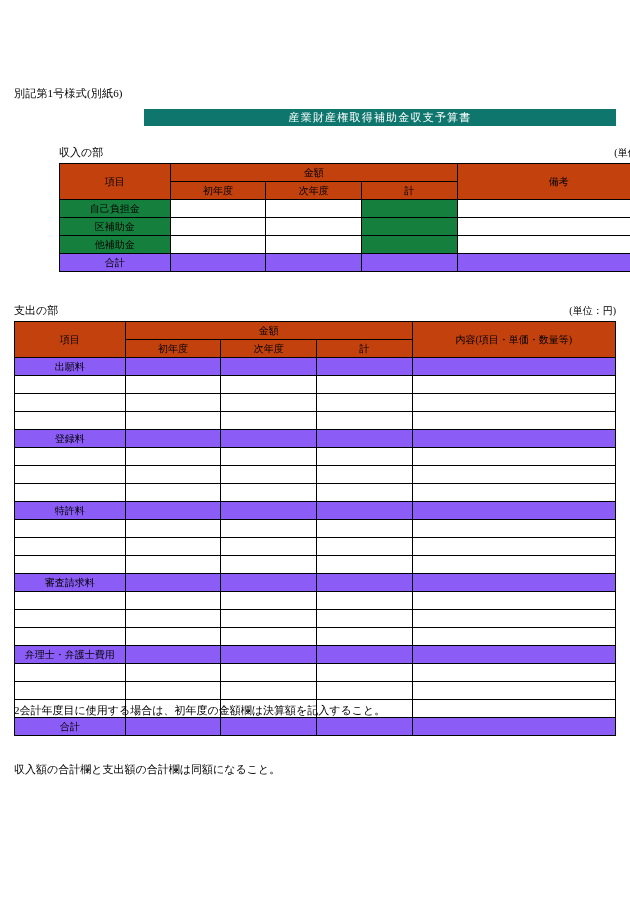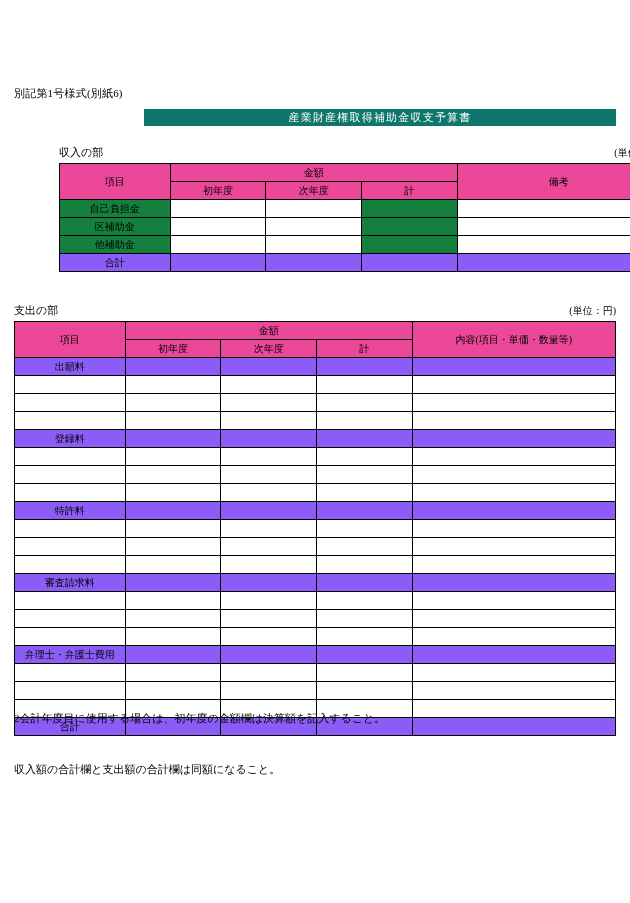--- a/index.html
+++ b/index.html
@@ -68,21 +68,21 @@
     border: 1px solid #000000;
     padding: 0;
     height: 17px;
     text-align: center;
     vertical-align: middle;
     font-weight: normal;
     font-size: 10px;
     line-height: 1.1;
   }
   .hdr {
-    background: #ec4899;
+    background: #c2410c;
     font-family: Liberation Serif, serif;
   }
   .rowlabel {
     text-align: center;
     font-size: 10px;
   }
   .rowlabel-left {
     text-align: left;
     padding-left: 4px;
     font-size: 10px;
@@ -95,21 +95,21 @@
     margin-top: 8px;
   }
   .blank {
     background: #ffffff;
   }
   .notes {
     position: absolute;
     left: 14px;
     font-size: 11px;
   }
-  .note-1 { top: 703px; margin-top: 8px; }
+  .note-1 { top: 703px; }
   .note-2 { top: 724px; margin-top: 38px; }
   .col-item { width: 110px; }
   .col-amt { width: 95px; }
   .col-note { width: 202px; }
   .col-item2 { width: 110px; }
   .col-amt2 { width: 95px; }
   .col-content { width: 202px; }
 </style>
 </head>
 <body>

